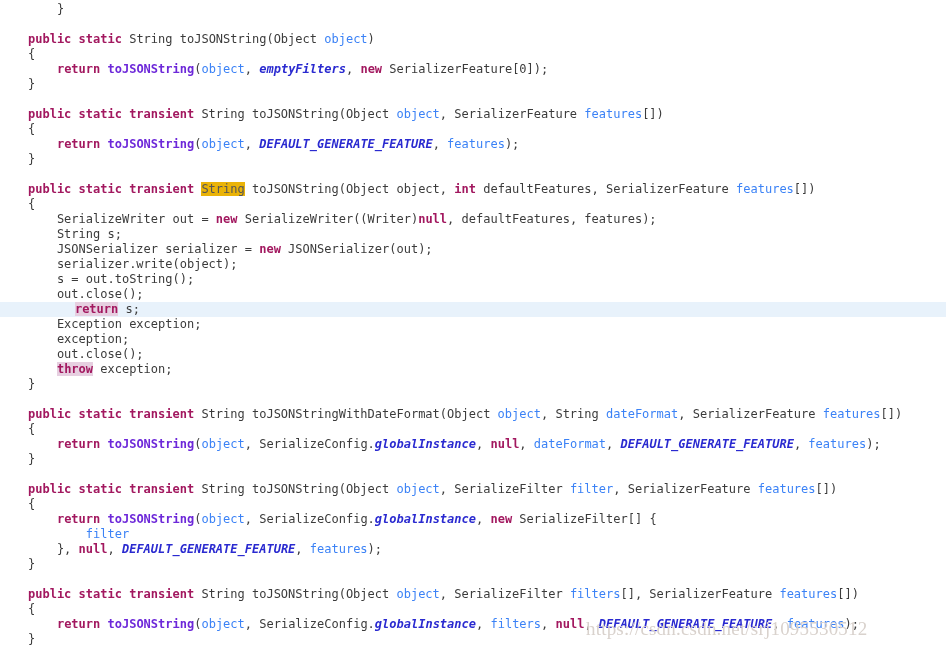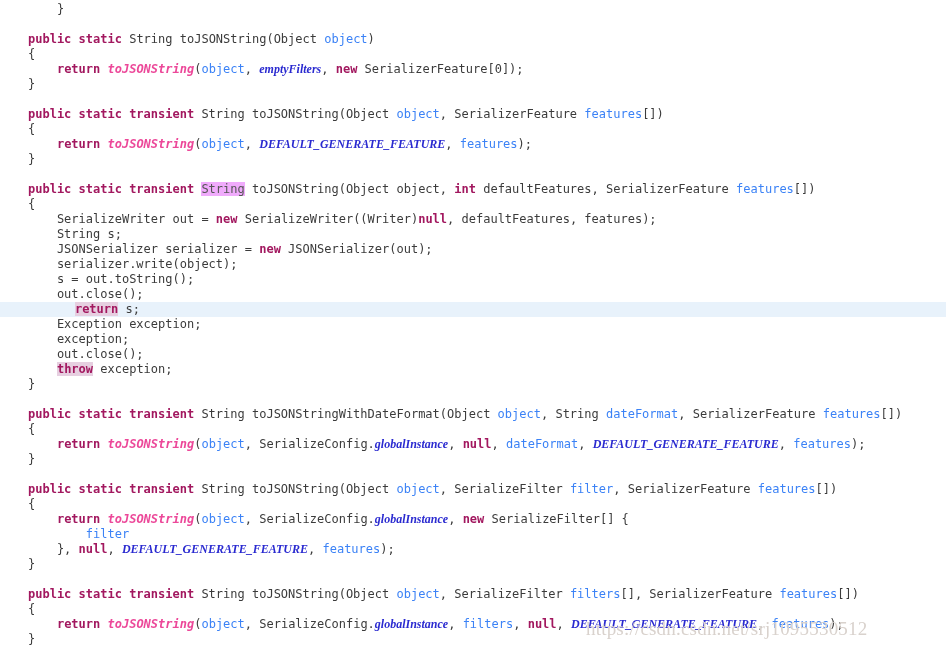--- a/index.html
+++ b/index.html
@@ -43,23 +43,23 @@
   }
   .line.hl .ind {
     display: inline-block;
     width: 28px;
   }
   
   .kw   { color: #a2185f; font-weight: bold; }
   .plain{ color: #3b3b3b; }
   .id   { color: #3b82f6; }
   .typ  { color: #3b3b3b; }
-  .mth  { color: #ec4899; font-style: italic; font-weight: bold; }
-  .fld  { color: #2a2ad0; font-style: italic; font-weight: bold; font-family: Liberation Serif, serif; }
-  .sel  { background: #f0abfc; }
+  .mth  { color: #6d28d9; font-weight: bold; }
+  .fld  { color: #2a2ad0; font-style: italic; font-weight: bold; }
+  .sel  { background: #eab308; }
   .kwhl { color: #a2185f; font-weight: bold; background: #e6cfe0; }
   .watermark {
     position: absolute;
     left: 586px;
     top: 618px;
     font-family: "Liberation Serif", "DejaVu Serif", serif;
     font-size: 19px;
     letter-spacing: 0.2px;
     color: #d9d2cd;
     white-space: pre;

